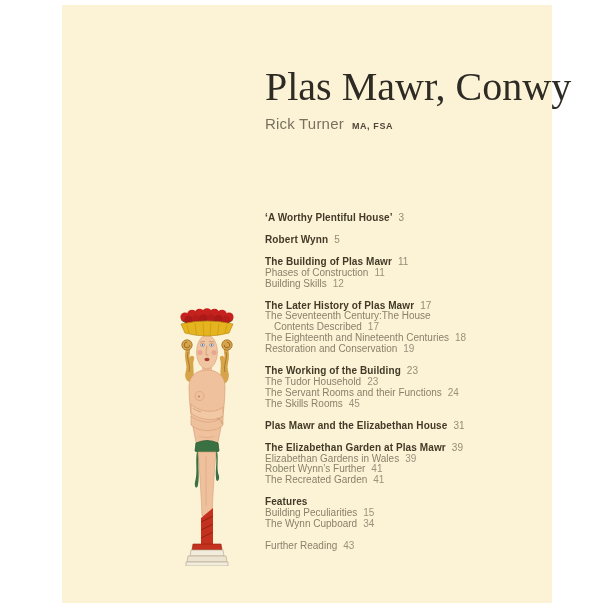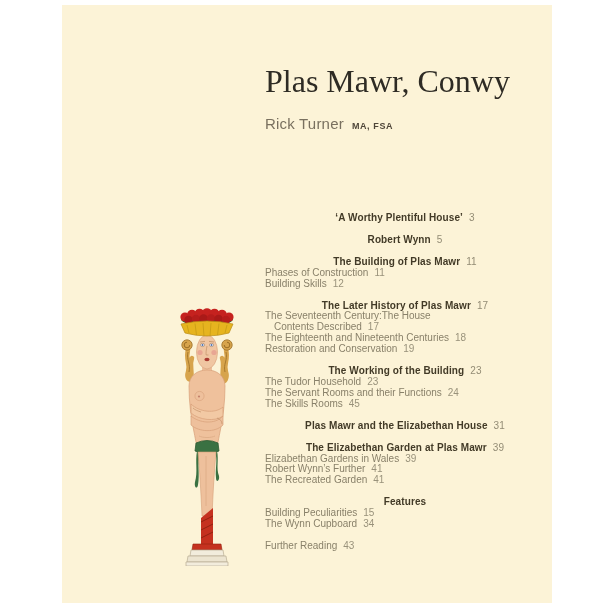--- a/index.html
+++ b/index.html
@@ -7,37 +7,37 @@
     width:613px;height:613px;background:#ffffff;position:relative;overflow:hidden;
     font-family:"Liberation Sans",sans-serif;
   }
   .page{
     position:absolute;left:62px;top:5px;width:490px;height:598px;
     background:#fcf3d7;
   }
   .title{
     position:absolute;left:203px;top:58px;
     font-family:"Liberation Serif",serif;
-    font-size:32px;color:#2e2b24;letter-spacing:0px;white-space:nowrap;
+    font-size:40px;color:#2e2b24;letter-spacing:0px;white-space:nowrap;
   }
   .author{
     position:absolute;left:203px;top:110px;
     font-size:15px;color:#79705f;white-space:nowrap;letter-spacing:0.2px;
   }
   .author .credentials{
     font-size:9px;font-weight:bold;color:#4f4639;letter-spacing:0.6px;margin-left:8px;
   }
   .toc{
     position:absolute;left:203px;top:208px;width:280px;
   }
   .toc-group{margin-bottom:11px;}
   .toc-row{
     font-size:10px;line-height:10.9px;color:#89816a;white-space:nowrap;
   }
-  .toc-row.bold{font-weight:bold;color:#423a27;letter-spacing:0.1px;text-align:center;}
+  .toc-row.bold{font-weight:bold;color:#423a27;letter-spacing:0.1px;}
   .toc-row.indent{padding-left:9px;}
   .toc-page{margin-left:6px;color:#99927b;font-weight:normal;}
   .toc-row.bold .toc-page{color:#938c75;}
   .figure-wrap{
     position:absolute;left:117px;top:301px;width:56px;height:260px;
   }
 </style>
 </head>
 <body>
 

